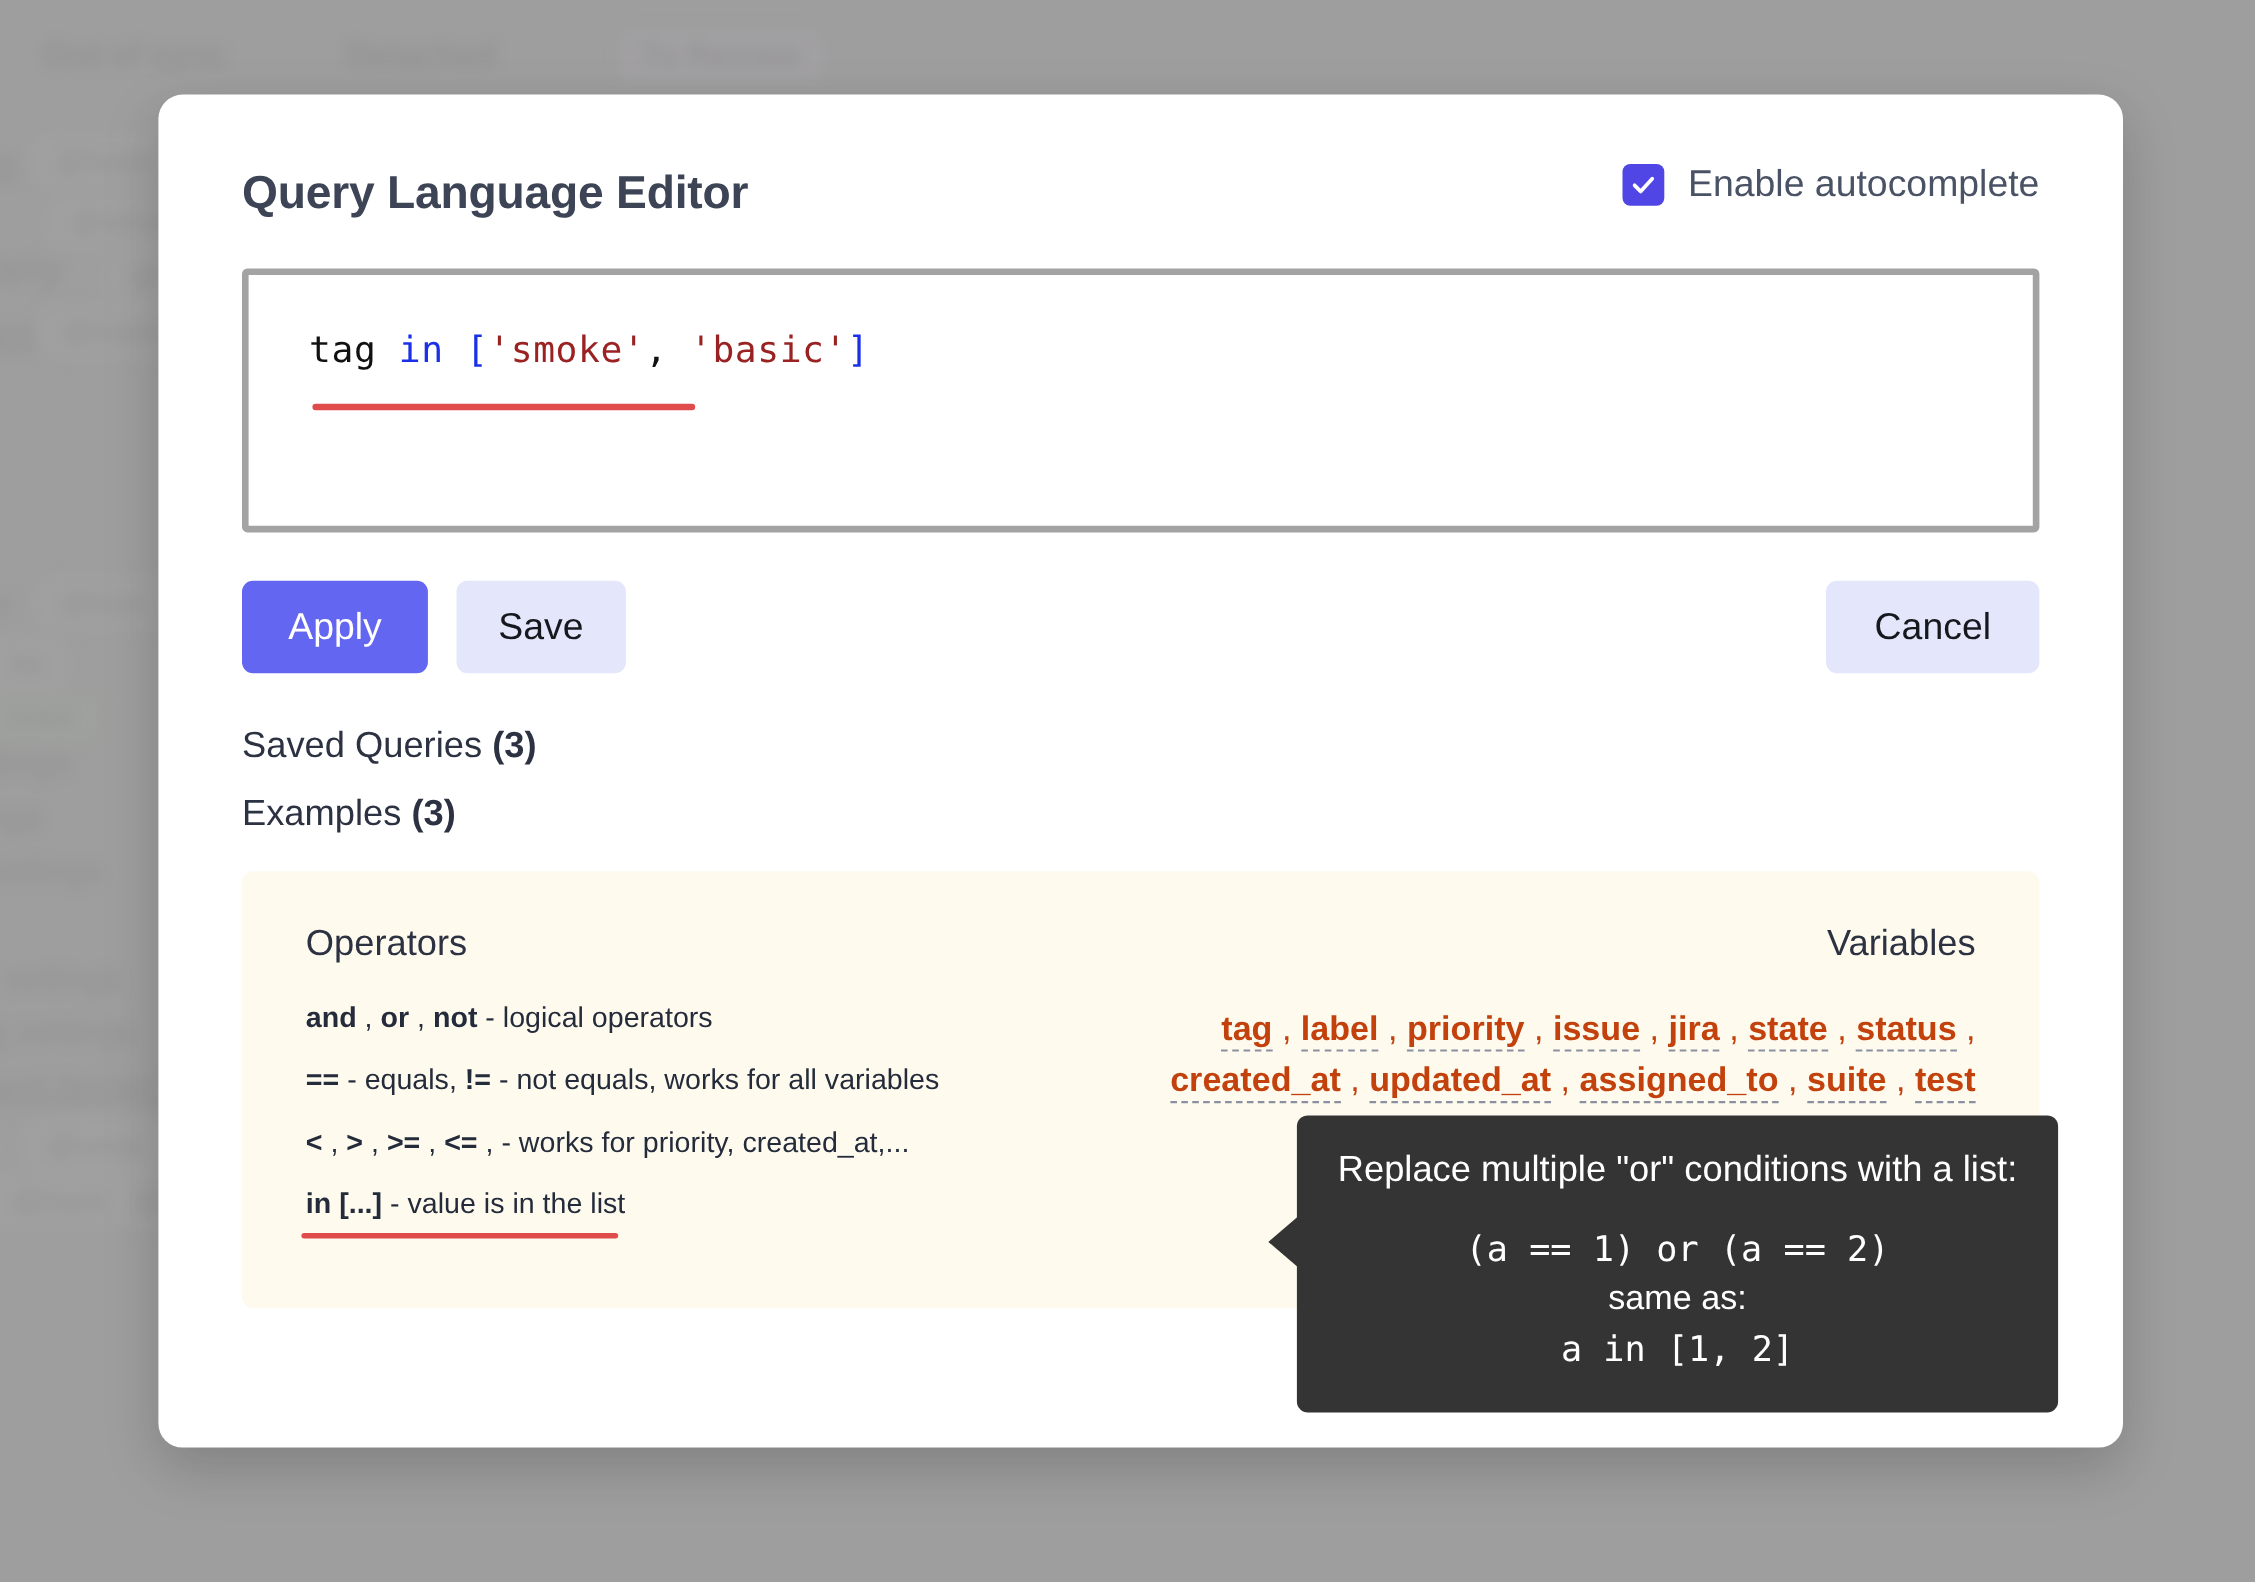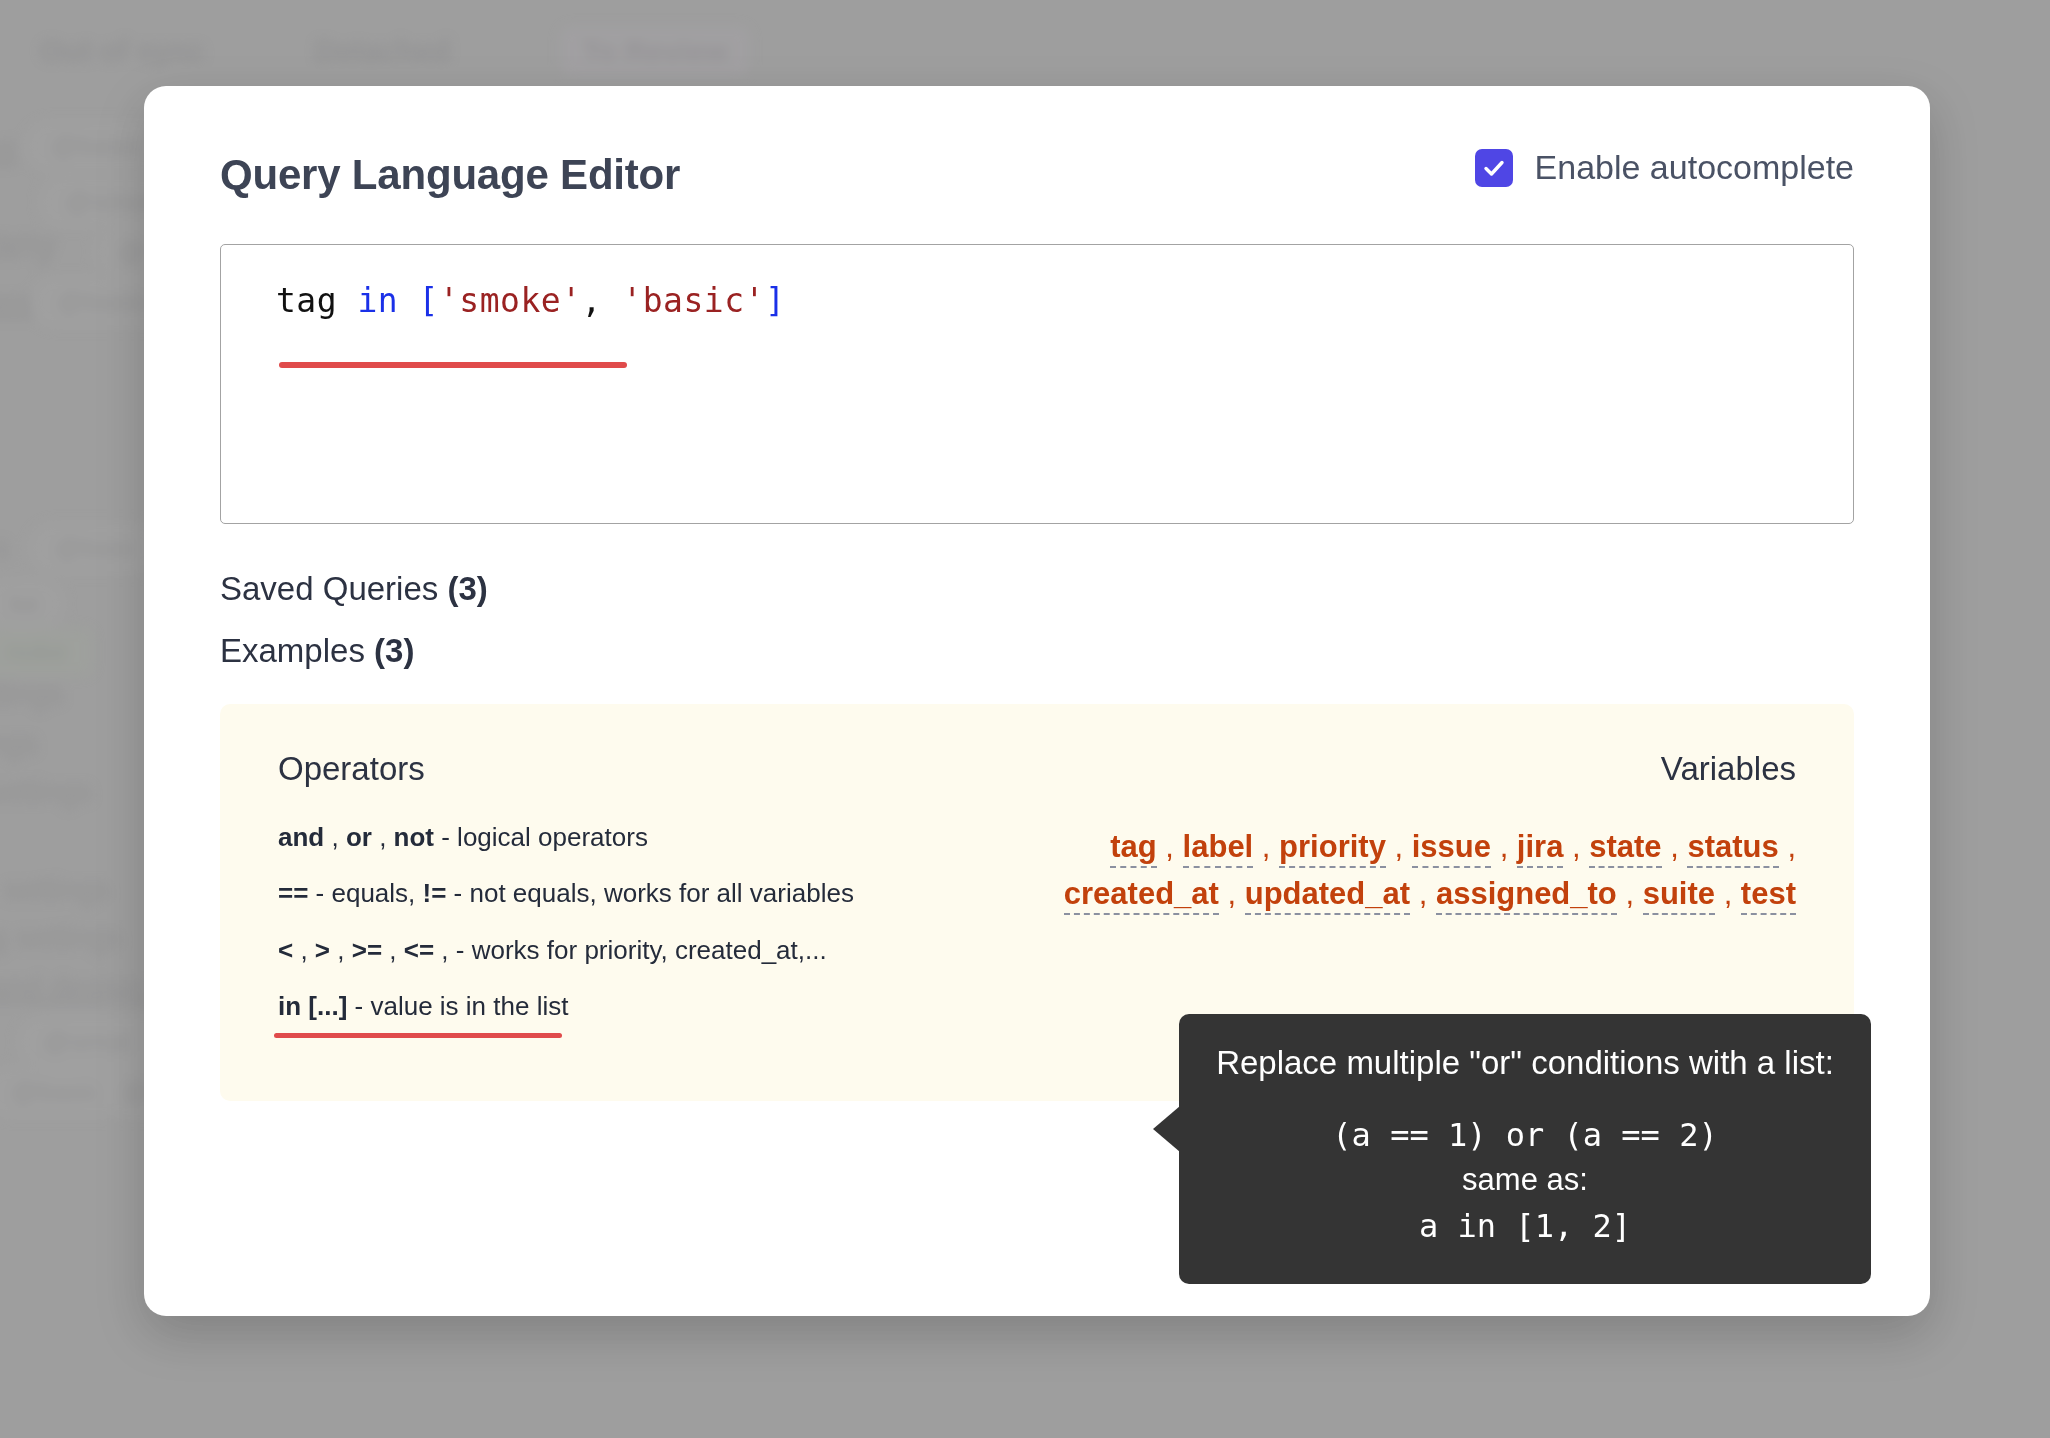--- a/index.html
+++ b/index.html
@@ -119,26 +119,26 @@
   }
   .checkbox svg { display: block; }
   .autocomplete-label {
     font-size: 34px;
     color: #4a5265;
   }
 
   
   #editor-box {
     margin-top: 48px;
-    height: 280px;
-    border: 1px solid #a3a3a3;
+    height: 240px;
+    border: 6px solid #a3a3a3;
     border-radius: 5px;
     background: #fff;
     position: relative;
-    padding: 36px 0 0 55px;
+    padding: 48px 0 0 55px;
   }
   .code-line {
     font-family: "DejaVu Sans Mono", monospace;
     font-size: 33px;
     letter-spacing: 0.5px;
     white-space: pre;
   }
   .tok-plain  { color: #111111; }
   .tok-kw     { color: #1a30e8; }
   .tok-brk    { color: #1a30e8; }
@@ -354,20 +354,25 @@
           </span>
           <span class="autocomplete-label">Enable autocomplete</span>
         </div>
       </div>
 
       <div id="editor-box">
         <div class="code-line"><span class="tok-plain">tag</span><span class="tok-plain"> </span><span class="tok-kw">in</span><span class="tok-plain"> </span><span class="tok-brk">[</span><span class="tok-str">'smoke'</span><span class="tok-punc">,</span><span class="tok-plain"> </span><span class="tok-str">'basic'</span><span class="tok-brk">]</span></div>
         <div id="editor-underline"></div>
       </div>
 
+      <div class="btn-row">
+        <button class="btn" id="apply-button">Apply</button>
+        <button class="btn" id="save-button">Save</button>
+        <button class="btn" id="cancel-button">Cancel</button>
+      </div>
 
       <div class="accordion">
         <div class="accordion-row"><span>Saved Queries</span> <b>(3)</b></div>
         <div class="accordion-row"><span>Examples</span> <b>(3)</b></div>
       </div>
 
       <div id="help-panel">
 
         <div class="help-col">
           <div class="help-title">Operators</div>

